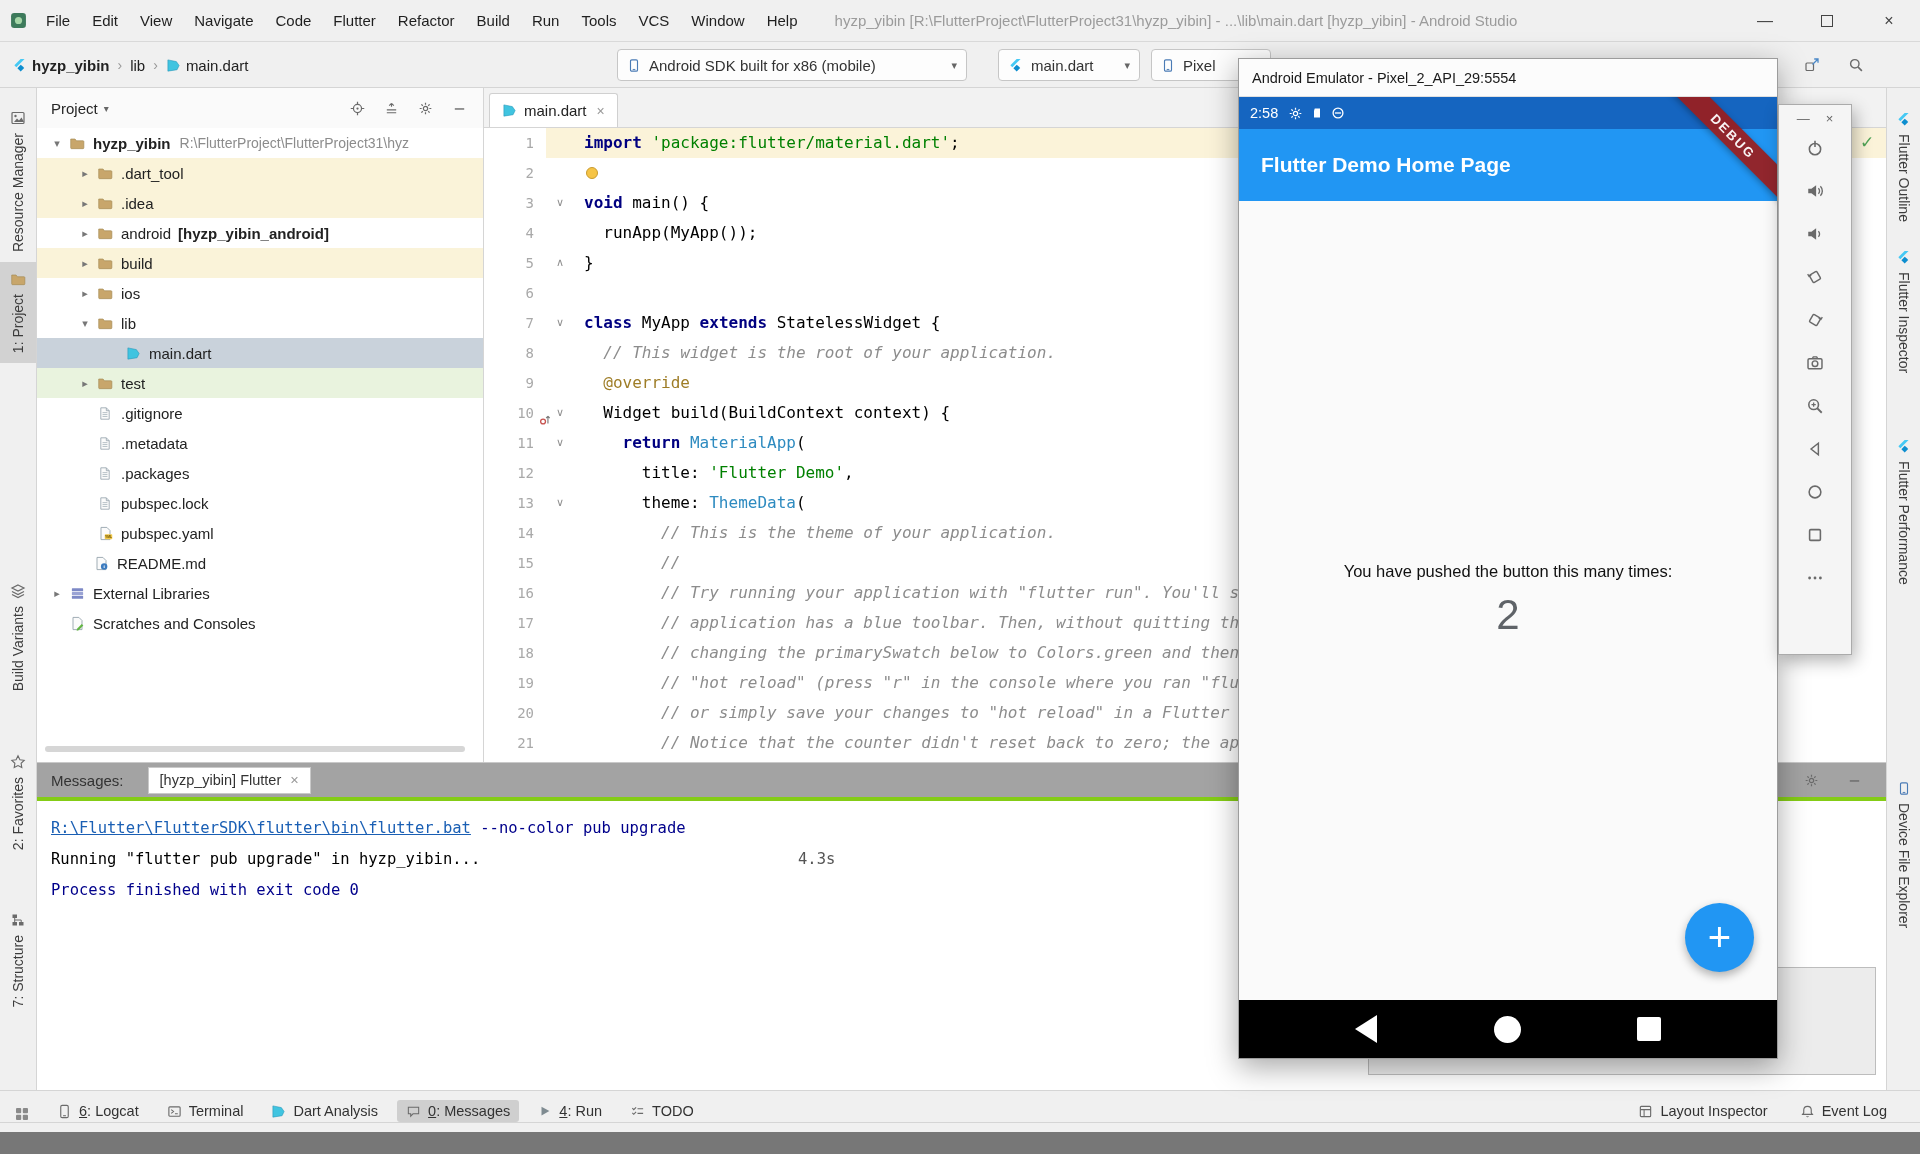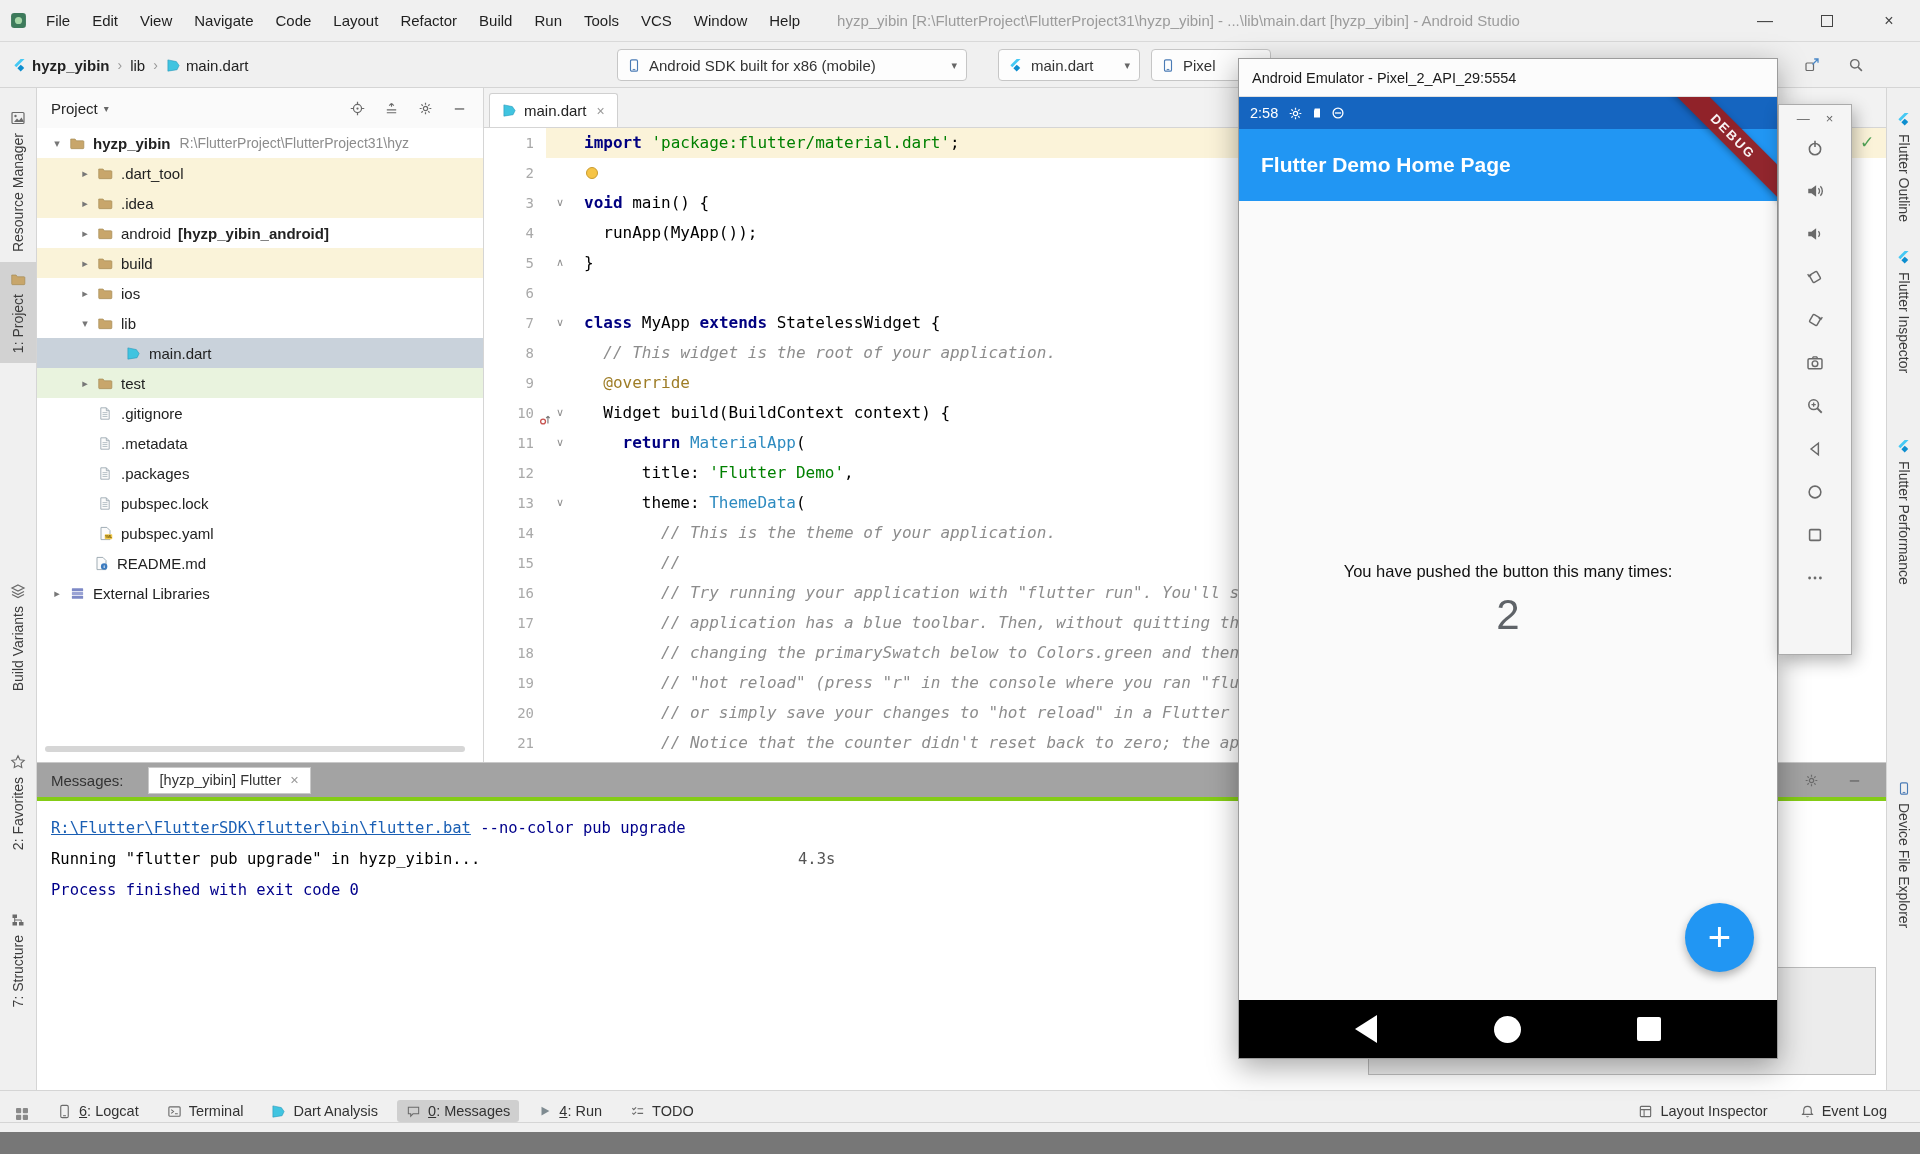--- a/index.html
+++ b/index.html
@@ -132,21 +132,21 @@
           <rect x="1" y="1" width="14" height="14" rx="3" fill="#3D7A5B"></rect>
           <circle cx="8" cy="8" r="3.4" fill="#A5D6A7"></circle>
         </svg>
       </span>
     <div class="menu">
         <div class="menu-item">File</div>
         <div class="menu-item">Edit</div>
         <div class="menu-item">View</div>
         <div class="menu-item">Navigate</div>
         <div class="menu-item">Code</div>
-        <div class="menu-item">Layout</div>
+        <div class="menu-item">Flutter</div>
         <div class="menu-item">Refactor</div>
         <div class="menu-item">Build</div>
         <div class="menu-item">Run</div>
         <div class="menu-item">Tools</div>
         <div class="menu-item">VCS</div>
         <div class="menu-item">Window</div>
         <div class="menu-item">Help</div>
       </div>
     <div id="win-title">hyzp_yibin [R:\FlutterProject\FlutterProject31\hyzp_yibin] - ...\lib\main.dart [hyzp_yibin] - Android Studio</div>
     <div class="win-controls">
@@ -520,20 +520,30 @@
         <div class="trow" style="padding-left:10px">
           <span class="chev">▸</span>
           <span class="icn ticon">
             <svg width="15" height="15" viewBox="0 0 16 16">
               <rect x="2" y="2.5" width="12" height="3.2" rx=".6" fill="#7D89C6"></rect>
               <rect x="2" y="6.5" width="12" height="3.2" rx=".6" fill="#9AA3D4"></rect>
               <rect x="2" y="10.5" width="12" height="3.2" rx=".6" fill="#7D89C6"></rect>
             </svg>
           </span>
           <span class="tname" style="">External Libraries</span>
+        </div>
+        <div class="trow" style="padding-left:10px">
+          <span class="chev"></span>
+          <span class="icn ticon">
+            <svg width="15" height="15" viewBox="0 0 16 16">
+              <path d="M3.2 1.5h6.3l3.3 3.3v9.7H3.2z" fill="#FBFBFB" stroke="#9AA7B0" stroke-width="1"></path>
+              <path d="M7.5 13.5l5-5 1.7 1.7-5 5-2.1.4z" fill="#62B543"></path>
+            </svg>
+          </span>
+          <span class="tname" style="">Scratches and Consoles</span>
         </div>
       </div>
     <div id="ptree-scrollbar"></div>
   </div>
 
   <div id="editor">
     <div id="tabbar">
       <div class="etab">
         <span class="icn">
             <svg width="15" height="15" viewBox="0 0 16 16">

